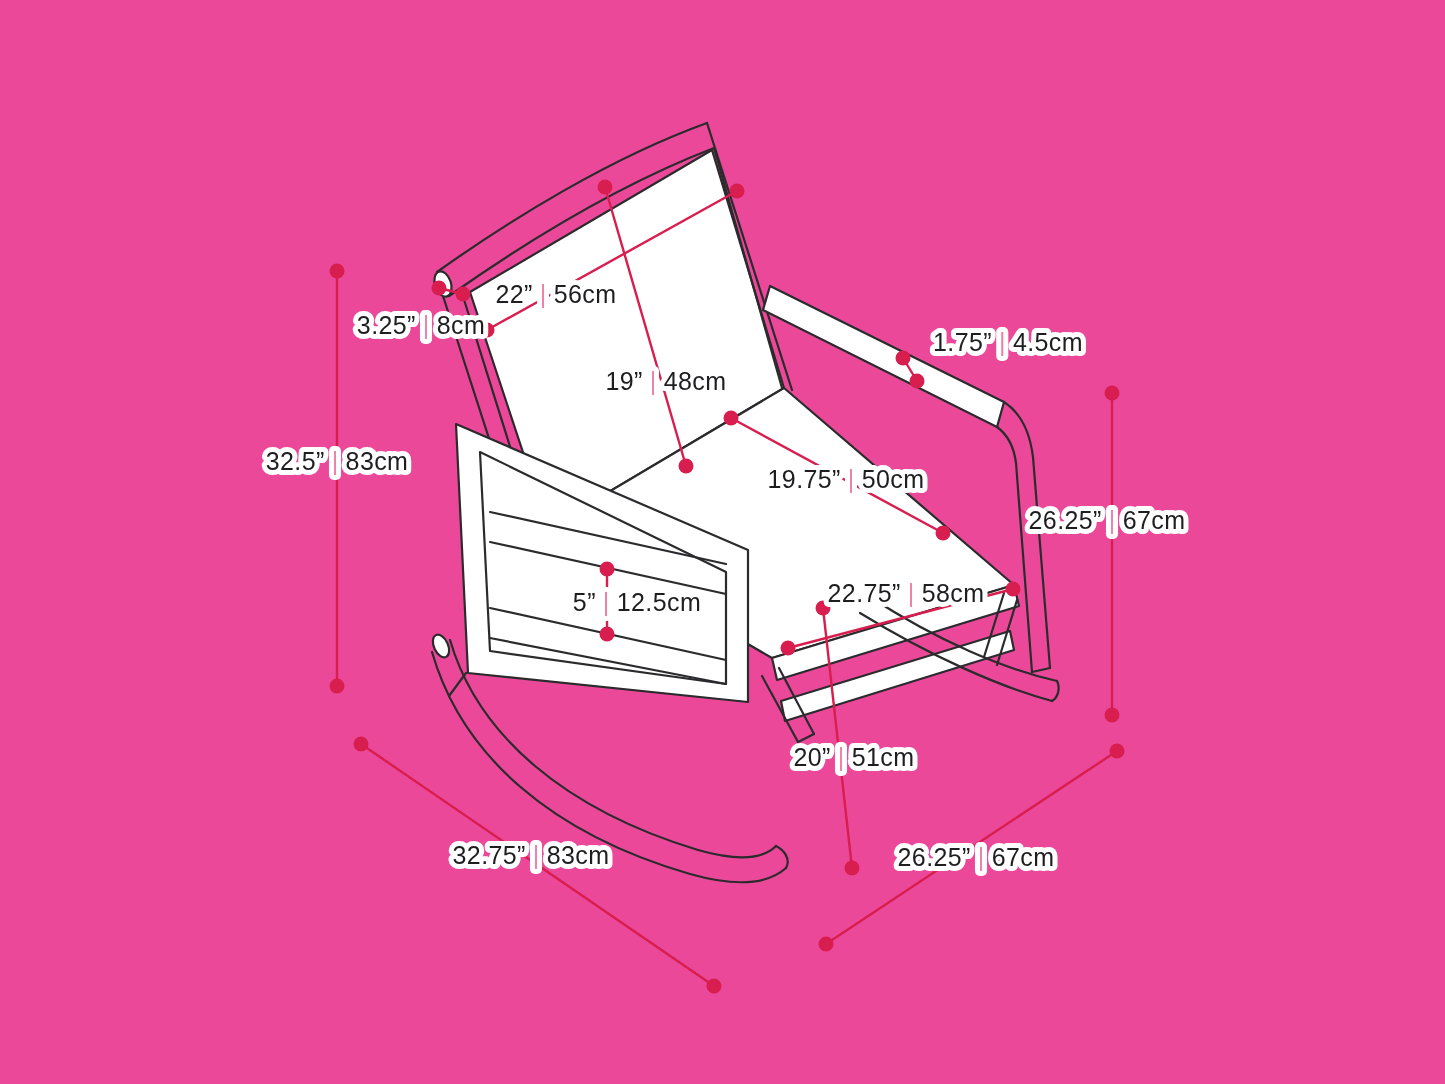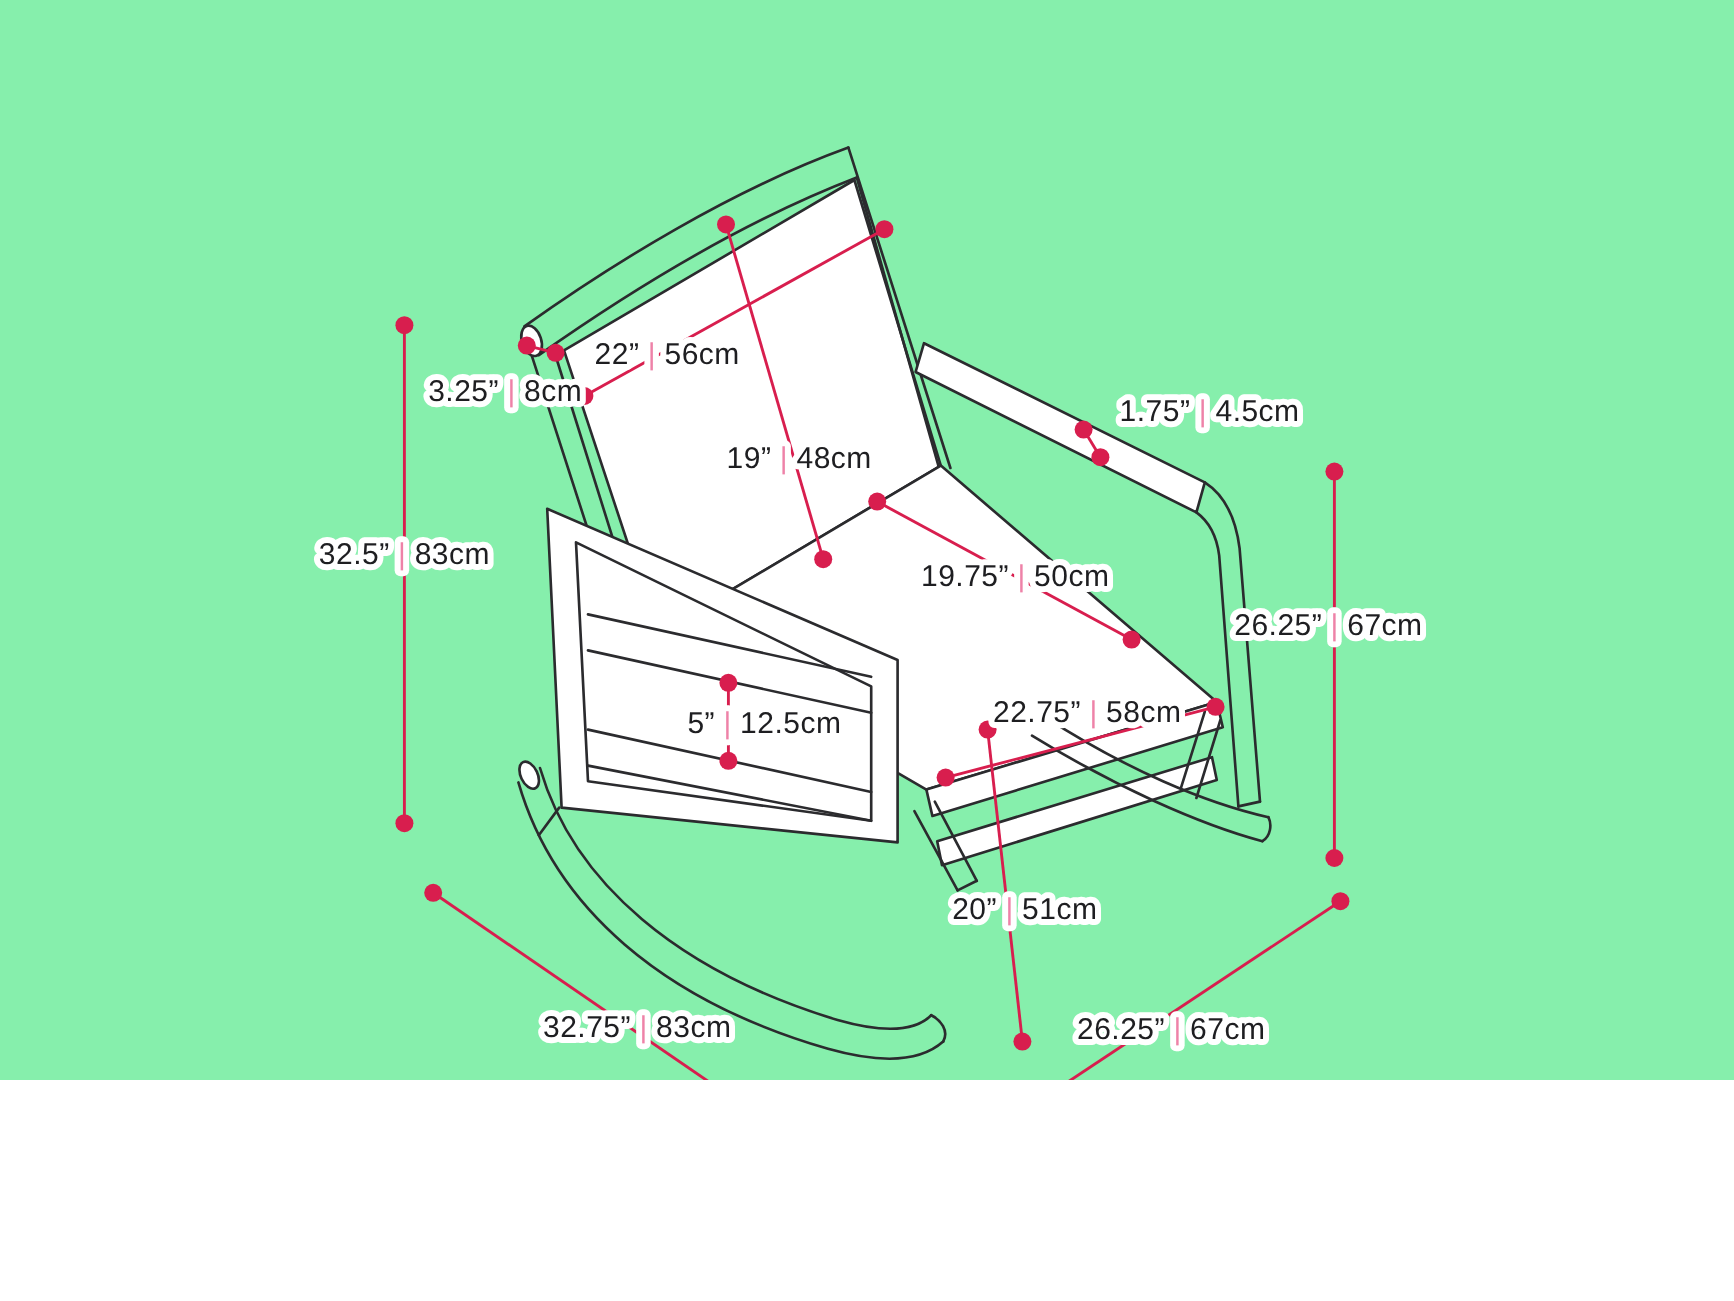--- a/index.html
+++ b/index.html
@@ -3,21 +3,21 @@
 <meta charset="utf-8">
 <style>
   :root{
     --accent:#D81E4E;
     --sep:#EE82A8;
     --ink:#2B2B2E;
     --text:#1E1E21;
   }
   html,body{margin:0;padding:0;background:#fff;}
   .canvas{
-    position:relative;width:1445px;height:900px;background:#86efac;
+    position:relative;width:1445px;height:1084px;background:#ec4899;
     font-family:"Liberation Sans", sans-serif;overflow:hidden;
   }
   .canvas svg{position:absolute;left:0;top:0;}
   .chair path,.chair line,.chair polygon,.chair ellipse{
     stroke:var(--ink);stroke-width:2.2;fill:none;
     stroke-linecap:round;stroke-linejoin:round;
   }
   .chair .solid{fill:#ffffff;}
   .dims line{stroke:var(--accent);stroke-width:2.4;}
   .dims circle{fill:var(--accent);stroke:none;}

